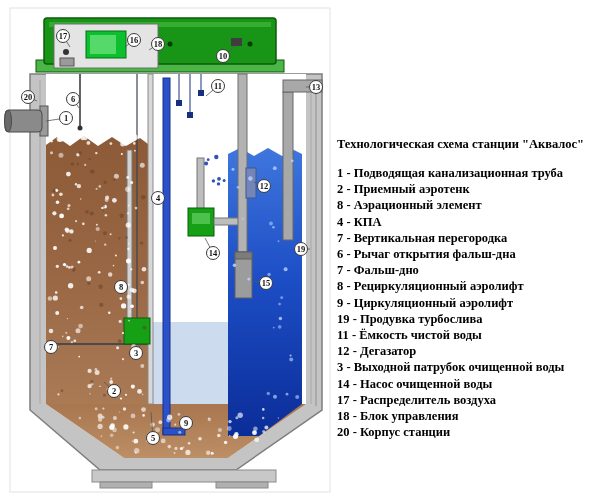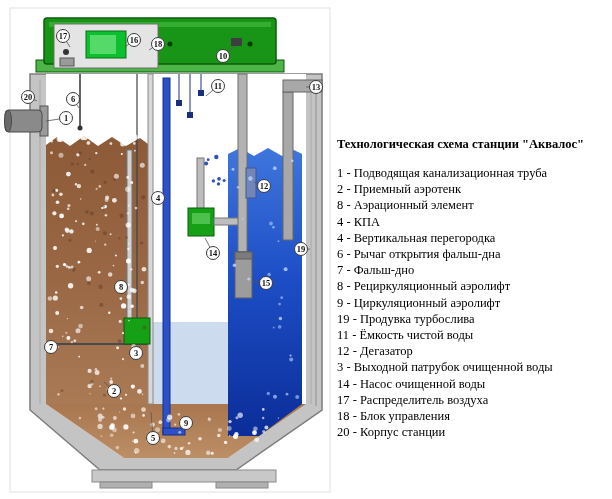--- a/index.html
+++ b/index.html
@@ -2,21 +2,21 @@
 <html style="--lid-green: #189416; --display-green: #0bbf2e; --equip-green: #16a016; --water-blue: #1d4ec6; --pipe-blue: #2a50cc; --sewage-brown: #9a6845; --tank-gray: #c4c4c4;"><head>
 <meta charset="utf-8">
 <style>
   *{box-sizing:border-box}
   html,body{margin:0;padding:0}
   body{width:612px;height:499px;background:#fff;font-family:"Liberation Serif",serif}
   #page{position:relative;width:612px;height:499px;overflow:hidden;background:#fff}
   #diagram{position:absolute;left:0;top:0;width:335px;height:499px}
   .legend{position:absolute;left:337px;top:137px;width:272px;color:#000}
   .legend-title{font-size:12.5px;font-weight:bold;margin:0 0 13px 0;white-space:nowrap}
-  .legend-item{font-size:12.5px;font-weight:normal;line-height:16.2px;white-space:nowrap}
+  .legend-item{font-size:12.5px;font-weight:bold;line-height:16.2px;white-space:nowrap}
   .callout-line{stroke:#555;stroke-width:0.8}
   .callout-circle{fill:#fff;stroke:#3a3a3a;stroke-width:1}
   .callout-num{font-family:"Liberation Serif",serif;font-size:8.5px;font-weight:bold;fill:#111;text-anchor:middle}
 </style>
 </head>
 <body>
 
 <div id="page">
 
   <div id="diagram">
@@ -480,21 +480,21 @@
     </svg>
   </div>
 
   <div class="legend">
     <div class="legend-title">Технологическая схема станции "Аквалос"</div>
     <div class="legend-list">
         <div class="legend-item">1 - Подводящая канализационная труба</div>
         <div class="legend-item">2 - Приемный аэротенк</div>
         <div class="legend-item">8 - Аэрационный элемент</div>
         <div class="legend-item">4 - КПА</div>
-        <div class="legend-item">4 - Вертикальная перегородка</div>
+        <div class="legend-item">7 - Вертикальная перегородка</div>
         <div class="legend-item">6 - Рычаг открытия фальш-дна</div>
         <div class="legend-item">7 - Фальш-дно</div>
         <div class="legend-item">8 - Рециркуляционный аэролифт</div>
         <div class="legend-item">9 - Циркуляционный аэролифт</div>
         <div class="legend-item">19 - Продувка турбослива</div>
         <div class="legend-item">11 - Ёмкость чистой воды</div>
         <div class="legend-item">12 - Дегазатор</div>
         <div class="legend-item">3 - Выходной патрубок очищенной воды</div>
         <div class="legend-item">14 - Насос очищенной воды</div>
         <div class="legend-item">17 - Распределитель воздуха</div>

